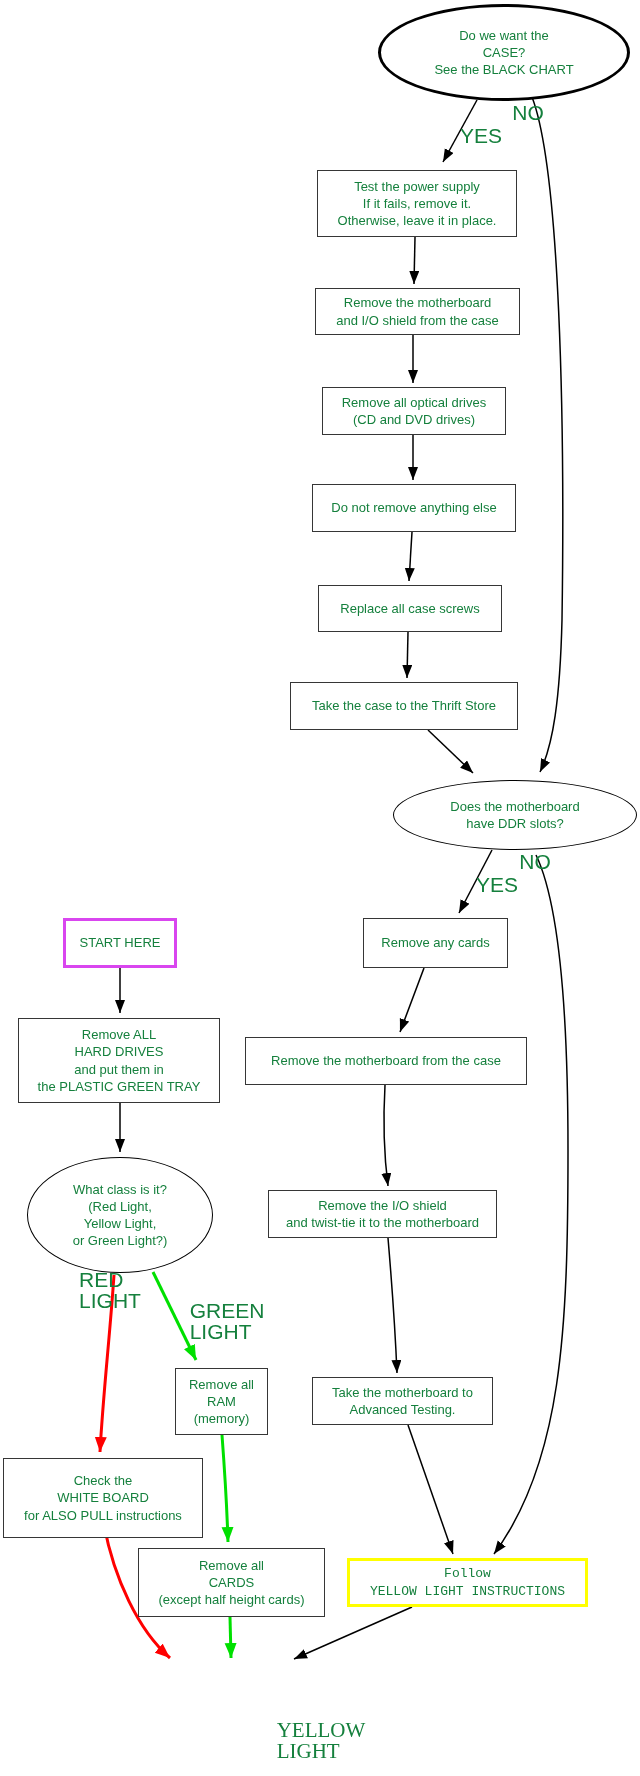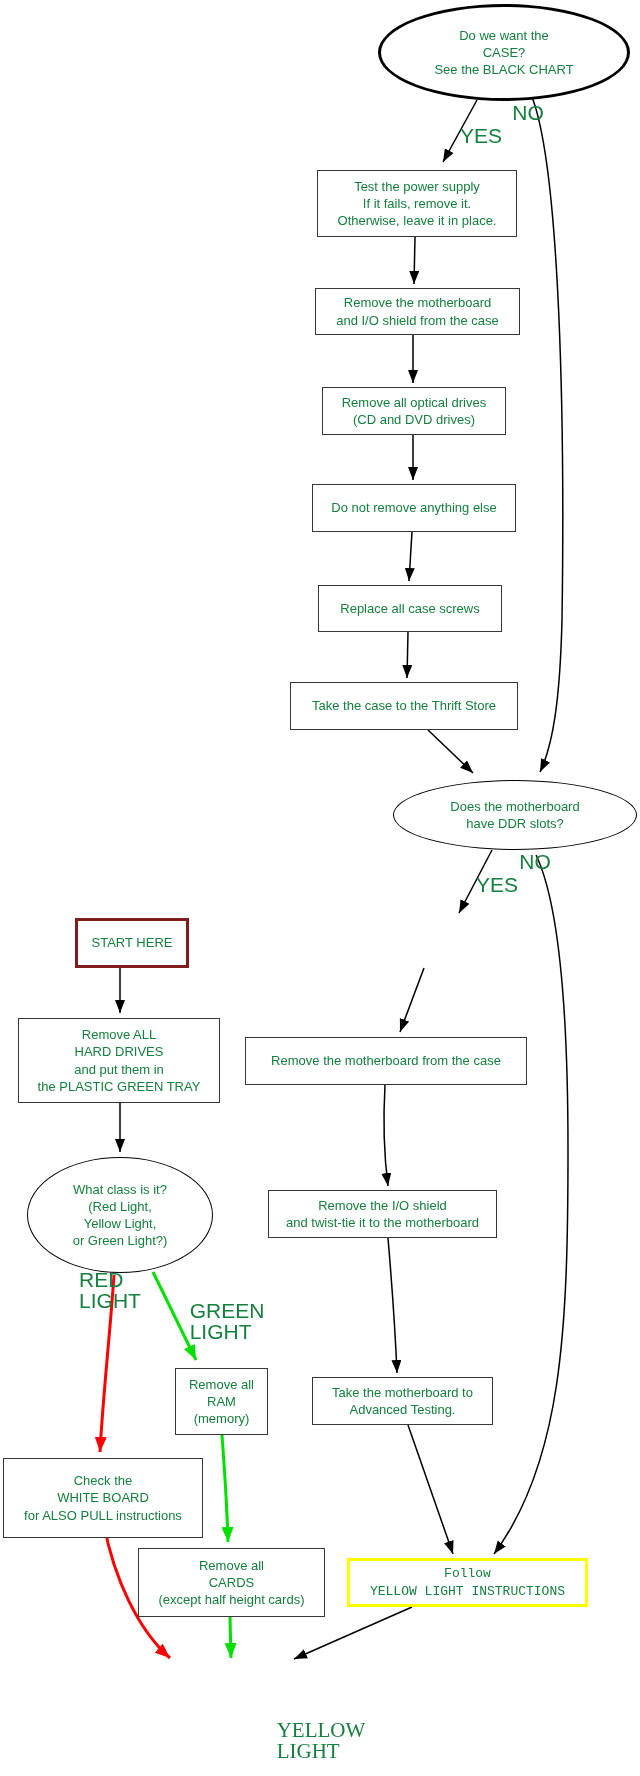--- a/index.html
+++ b/index.html
@@ -11,21 +11,21 @@
   .edges { position:absolute; left:0; top:0; width:640px; height:1776px; z-index:0; }
   .node {
     position:absolute; z-index:1; box-sizing:border-box;
     background:#ffffff; border:1.5px solid #363636;
     display:flex; align-items:center; justify-content:center;
     text-align:center; white-space:pre-line;
     font-size:13px; line-height:1.32;
   }
   .ellipse { border-radius:50%; border-color:#000; }
   .thick   { border-width:3px; border-color:#000; }
-  .orange  { border:3px solid #7f1d1d;margin-left:12px; }
+  .orange  { border:3px solid #d946ef; }
   .yellow  { border:3px solid #FFFF00;font-family:Liberation Mono, monospace; }
   .edge-label {
     position:absolute; z-index:2; transform:translate(-50%,-50%);
     font-size:21px; line-height:1.0; text-align:left; white-space:pre-line;
   }
   .serif { font-family:"Liberation Serif", serif; }
 </style>
 </head>
 <body>
 
@@ -89,20 +89,21 @@
 
   <div class="node" style="left:312px;top:484px;width:204px;height:48px">Do not remove anything else</div>
 
   <div class="node" style="left:318px;top:585px;width:184px;height:47px">Replace all case screws</div>
 
   <div class="node" style="left:290px;top:682px;width:228px;height:48px">Take the case to the Thrift Store</div>
 
   <div class="node ellipse" style="left:393px;top:780px;width:244px;height:70px">Does the motherboard
 have DDR slots?</div>
 
+  <div class="node" style="left:363px;top:918px;width:145px;height:50px">Remove any cards</div>
 
   <div class="node orange" style="left:63px;top:918px;width:114px;height:50px">START HERE</div>
 
   <div class="node" style="left:18px;top:1018px;width:202px;height:85px">Remove ALL
 HARD DRIVES
 and put them in
 the PLASTIC GREEN TRAY</div>
 
   <div class="node" style="left:245px;top:1037px;width:282px;height:48px">Remove the motherboard from the case</div>
 

